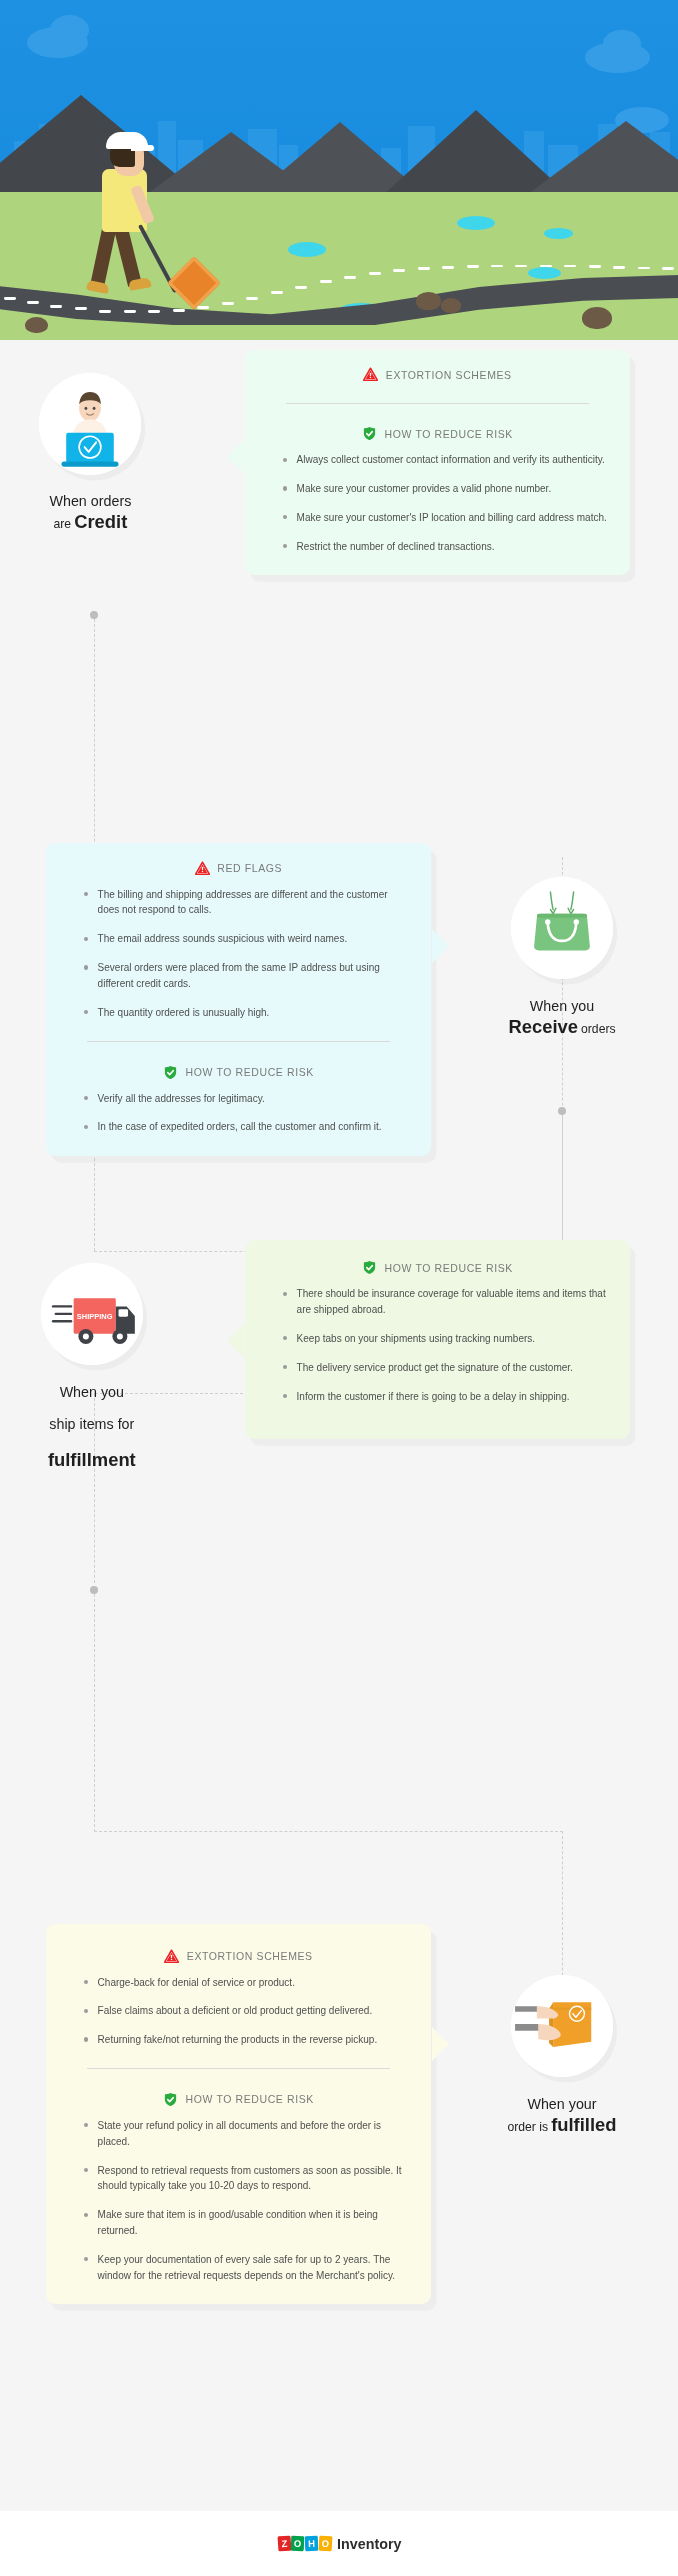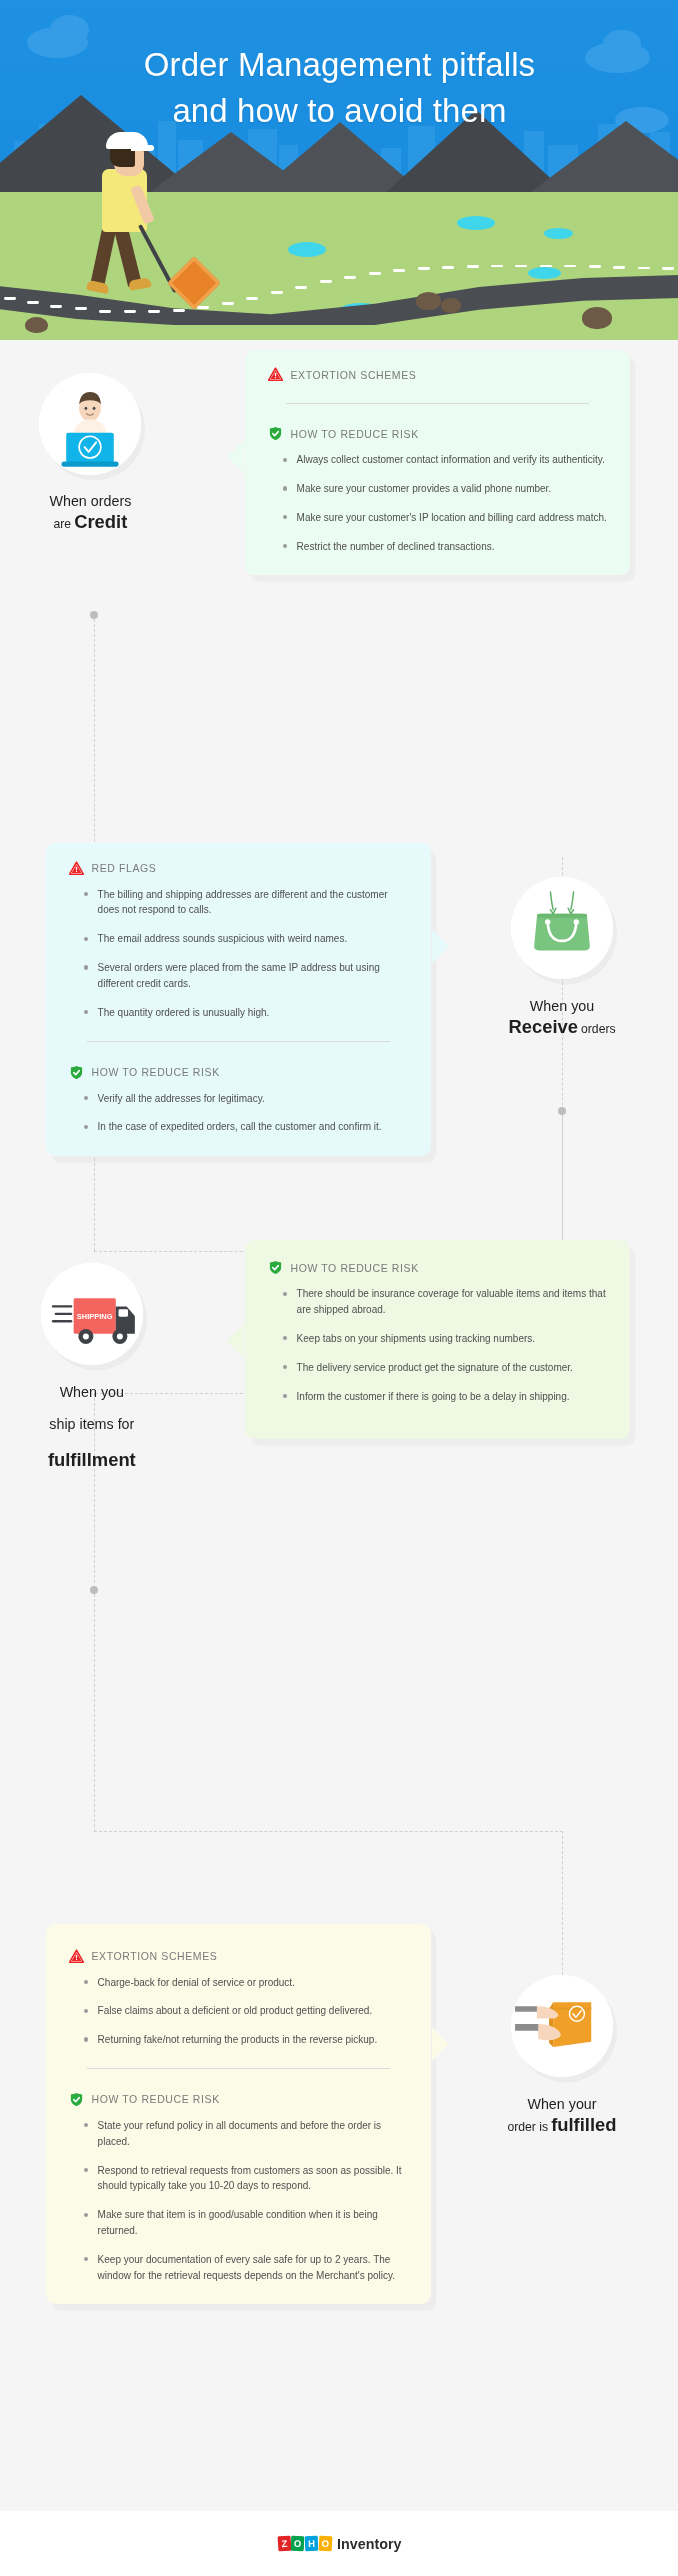--- a/index.html
+++ b/index.html
@@ -133,21 +133,21 @@
     border-radius:9.5px;
     box-shadow: 5.4px 6.8px 0 rgba(0,0,0,.030);
   }
   .card .notch {
     position:absolute;
     width:0; height:0;
     border-style:solid;
   }
   .card-inner { padding: 17.7px 23px 20.4px 23px; }
 
-  .hdr { display:flex; align-items:center; gap:7.5px; margin-bottom:11px; }
+  .hdr { display:flex; align-items:center; gap:7.5px; margin-bottom:11px;justify-content:center; }
   .hdr-text {
     font-size:10.5px; color:#7a7a7a; letter-spacing:0.6px; font-weight:400;
   }
   .ico { width:15px; height:15px; flex:0 0 15px; }
 
   ul.bullets { list-style:none; margin:0 0 0 15px; }
   ul.bullets li {
     position:relative;
     padding-left:13.6px;
     margin-bottom:13px;
@@ -284,24 +284,20 @@
       <div class="w-body"></div>
       <div class="w-arm" style="left:64px; top:58px; width:11px; height:39px; transform:rotate(-22deg);"></div>
       <div class="w-head"></div>
       <div class="w-hair"></div>
       <div class="w-hat"></div>
       <div class="w-hat-brim"></div>
       <div class="w-stick"></div>
       <div class="w-sign"></div>
     </div>
 
-    <h1 class="hero-title">
-      <span>Order Management pitfalls</span><br>
-      <span>and how to avoid them</span>
-    </h1>
   </div>
 
   <div class="body-wrap">
 
     <div class="dot" style="left:90px; top:271px;"></div>
     <div class="connector" style="left:94px; top:279px; height:632px;"></div>
     <div class="connector-h" style="left:94px; top:911px; width:469px;"></div>
 
     <div class="connector" style="left:562px; top:517px; height:394px;"></div>
     <div class="dot" style="left:558px; top:767px;"></div>

